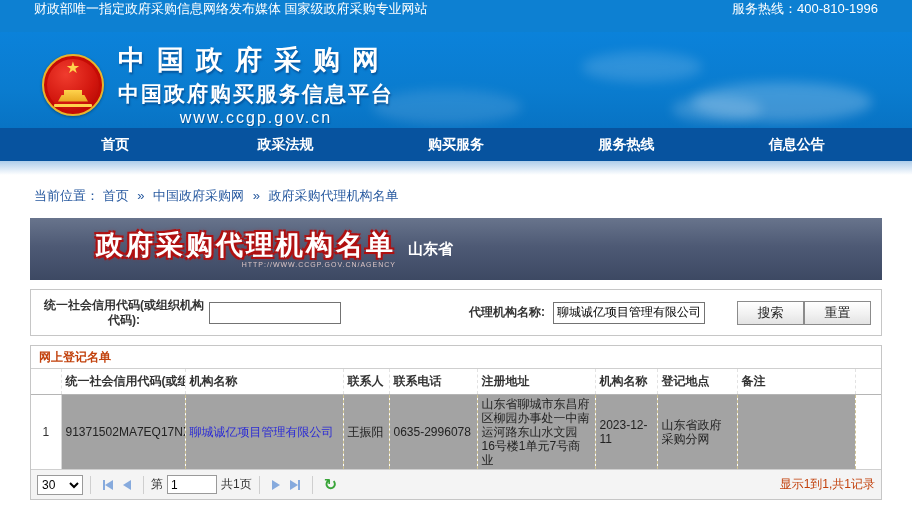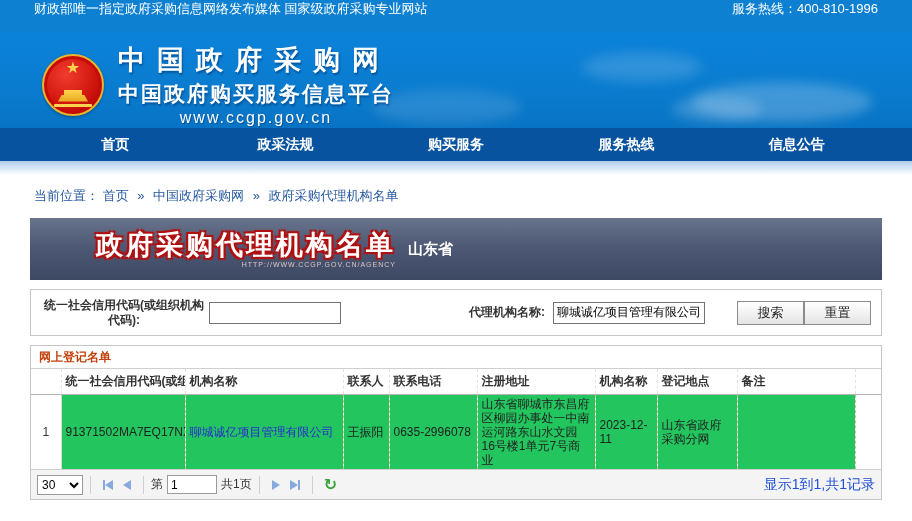--- a/index.html
+++ b/index.html
@@ -65,36 +65,36 @@
          font-size:13px; color:#222; cursor:pointer; font-family:"Liberation Sans",sans-serif; }
 
   
   .table-panel { margin-top:9px; border:1px solid #c6c6c6; background:#fff; }
   .section-title { height:22px; line-height:22px; padding-left:8px; font-size:12px; font-weight:bold; color:#c2410c; }
   table { width:100%; border-collapse:collapse; table-layout:fixed; }
   thead th { height:26px; font-size:12px; color:#333; text-align:left; font-weight:bold; padding:0 4px;
              border-top:1px solid #cfcfcf; border-bottom:1px solid #b5b5b5; border-right:1px dashed #e2e2e2; overflow:hidden; white-space:nowrap; }
   thead th:last-child { border-right:none; }
   tbody td { height:56px; font-size:12px; color:#222; padding:2px 4px; vertical-align:middle;
-             background:#22c55e; border-right:1px dashed #cdc293; border-bottom:1px solid #cfcfcf; line-height:14px; overflow:hidden; }
+             background:#a3a3a3; border-right:1px dashed #cdc293; border-bottom:1px solid #cfcfcf; line-height:14px; overflow:hidden; }
   tbody td.cell-index { background:#fff; text-align:center; border-right:1px solid #d8d8d8; color:#333; }
   tbody td.cell-filler { background:#fff; border-right:none; }
   td a.company-link { color:#2b2bd5; text-decoration:none; }
 
   
   .pager { height:29px; background:#f4f4f4; display:flex; align-items:center; padding:0 6px; font-size:12px; color:#333; }
   .pager select { width:46px; height:20px; font-size:12px; border:1px solid #9a9a9a; background:#fff; font-family:"Liberation Sans",sans-serif; }
   .pg-sep { width:1px; height:18px; background:#cfcfcf; margin:0 7px; }
   .pg-btn { display:flex; align-items:center; margin:0 5px; cursor:pointer; }
   .tri-l { width:0; height:0; border-top:5px solid transparent; border-bottom:5px solid transparent; border-right:8px solid #86aadd; }
   .tri-r { width:0; height:0; border-top:5px solid transparent; border-bottom:5px solid transparent; border-left:8px solid #86aadd; }
   .pg-bar { width:2px; height:10px; background:#86aadd; }
   .page-box { width:50px; height:19px; border:1px solid #9a9a9a; font-size:12px; padding:0 3px; margin:0 4px; font-family:"Liberation Sans",sans-serif; }
   .refresh { color:#3aa53a; font-size:16px; font-weight:bold; margin-left:4px; cursor:pointer; line-height:16px; }
-  .pager-summary { margin-left:auto; font-size:14px; color:#1d4ed8; }
+  .pager-summary { margin-left:auto; font-size:12px; color:#c2410c; }
 </style>
 </head>
 <body>
 
 <div class="topbar">
   <span>财政部唯一指定政府采购信息网络发布媒体 国家级政府采购专业网站</span>
   <span>服务热线：400-810-1996</span>
 </div>
 
 <div class="header">

